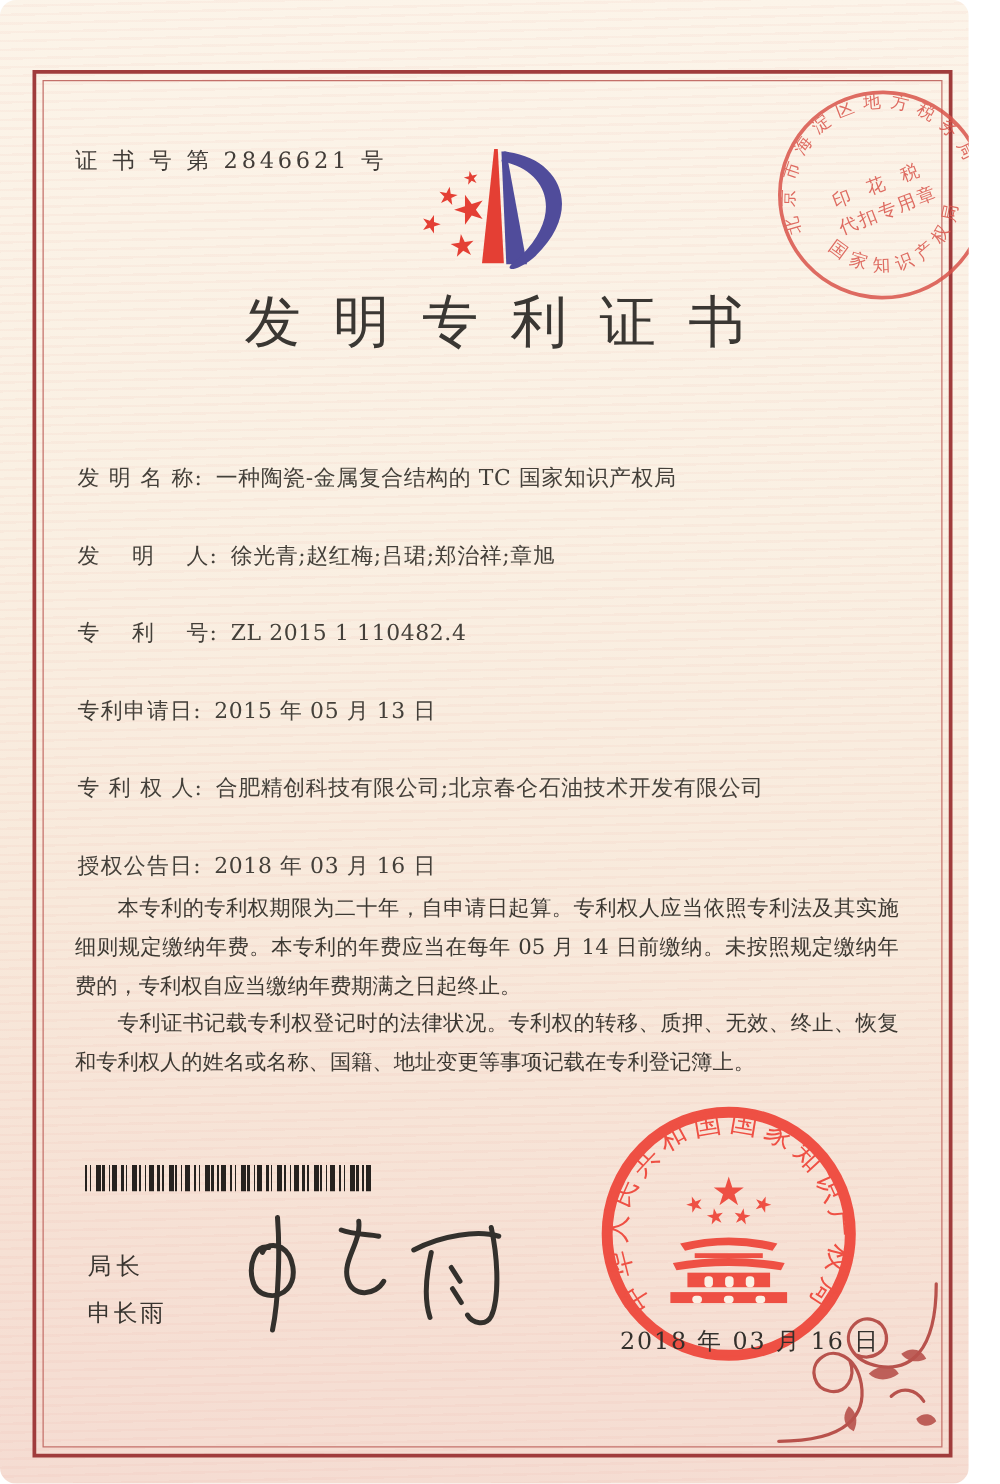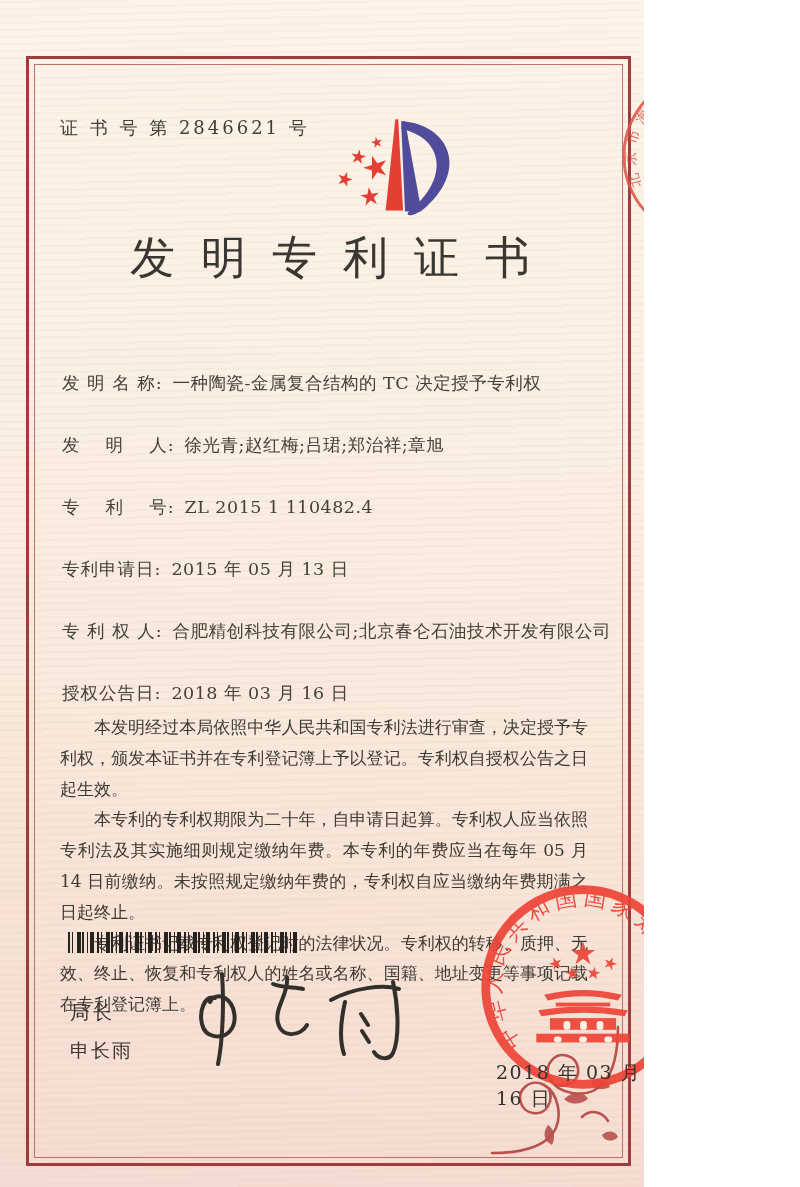--- a/index.html
+++ b/index.html
@@ -1,23 +1,24 @@
 <!DOCTYPE html>
 <html><head>
 <meta charset="utf-8">
 <style>
   * { margin:0; padding:0; box-sizing:border-box; }
   html,body { width:800px; }
   body { font-family:"DejaVu Serif","Liberation Serif",serif; }
 
   .page {
-    position:relative; width:644px; height:1187px; overflow:hidden;
+    position:relative; width:775px; height:1187px; overflow:hidden;
     background:
       repeating-linear-gradient(-1.2deg, rgba(230,150,140,0.07) 0 2px, rgba(255,255,255,0) 2px 7px),
       linear-gradient(183deg, #fcf4e9 0%, #faf0e3 35%, #f8e9db 62%, #f6e0d4 85%, #f5dcd2 100%);
+    border-radius: 13px;
   }
 
   
   .border-outer {
     position:absolute; left:26px; top:56px; right:13px; bottom:21px;
     border:3.5px solid #a03c3c;
   }
   .border-inner {
     position:absolute; left:34px; top:64px; right:21px; bottom:29px;
     border:1px solid #c4706a;
@@ -135,21 +136,21 @@
     <text class="stamp-text" font-size="14.5" letter-spacing="6">
       <textPath href="#taxBottom" startOffset="50%" text-anchor="middle">国家知识产权局</textPath>
     </text>
   </svg>
 
   <div class="title">发明专利证书</div>
 
   <div class="fields">
     <div class="field-row">
       <span class="field-label">发 明 名 称:</span>
-      <span class="field-value">一种陶瓷-金属复合结构的 TC 决定授予专利权</span>
+      <span class="field-value">一种陶瓷-金属复合结构的 TC 国家知识产权局</span>
     </div>
     <div class="field-row">
       <span class="field-label">发　 明　 人:</span>
       <span class="field-value">徐光青;赵红梅;吕珺;郑治祥;章旭</span>
     </div>
     <div class="field-row">
       <span class="field-label">专　 利　 号:</span>
       <span class="field-value">ZL 2015 1 110482.4</span>
     </div>
     <div class="field-row">
@@ -160,21 +161,20 @@
       <span class="field-label">专 利 权 人:</span>
       <span class="field-value">合肥精创科技有限公司;北京春仑石油技术开发有限公司</span>
     </div>
     <div class="field-row">
       <span class="field-label">授权公告日:</span>
       <span class="field-value">2018 年 03 月 16 日</span>
     </div>
   </div>
 
   <div class="paragraphs">
-    <p>本发明经过本局依照中华人民共和国专利法进行审查，决定授予专利权，颁发本证书并在专利登记簿上予以登记。专利权自授权公告之日起生效。</p>
     <p>本专利的专利权期限为二十年，自申请日起算。专利权人应当依照专利法及其实施细则规定缴纳年费。本专利的年费应当在每年 05 月 14 日前缴纳。未按照规定缴纳年费的，专利权自应当缴纳年费期满之日起终止。</p>
     <p>专利证书记载专利权登记时的法律状况。专利权的转移、质押、无效、终止、恢复和专利权人的姓名或名称、国籍、地址变更等事项记载在专利登记簿上。</p>
   </div>
 
   <div class="barcode"></div>
 
   <div class="signer-title">局长</div>
   <div class="signer-name">申长雨</div>
 
   <svg class="signature" viewBox="0 0 265 100">

